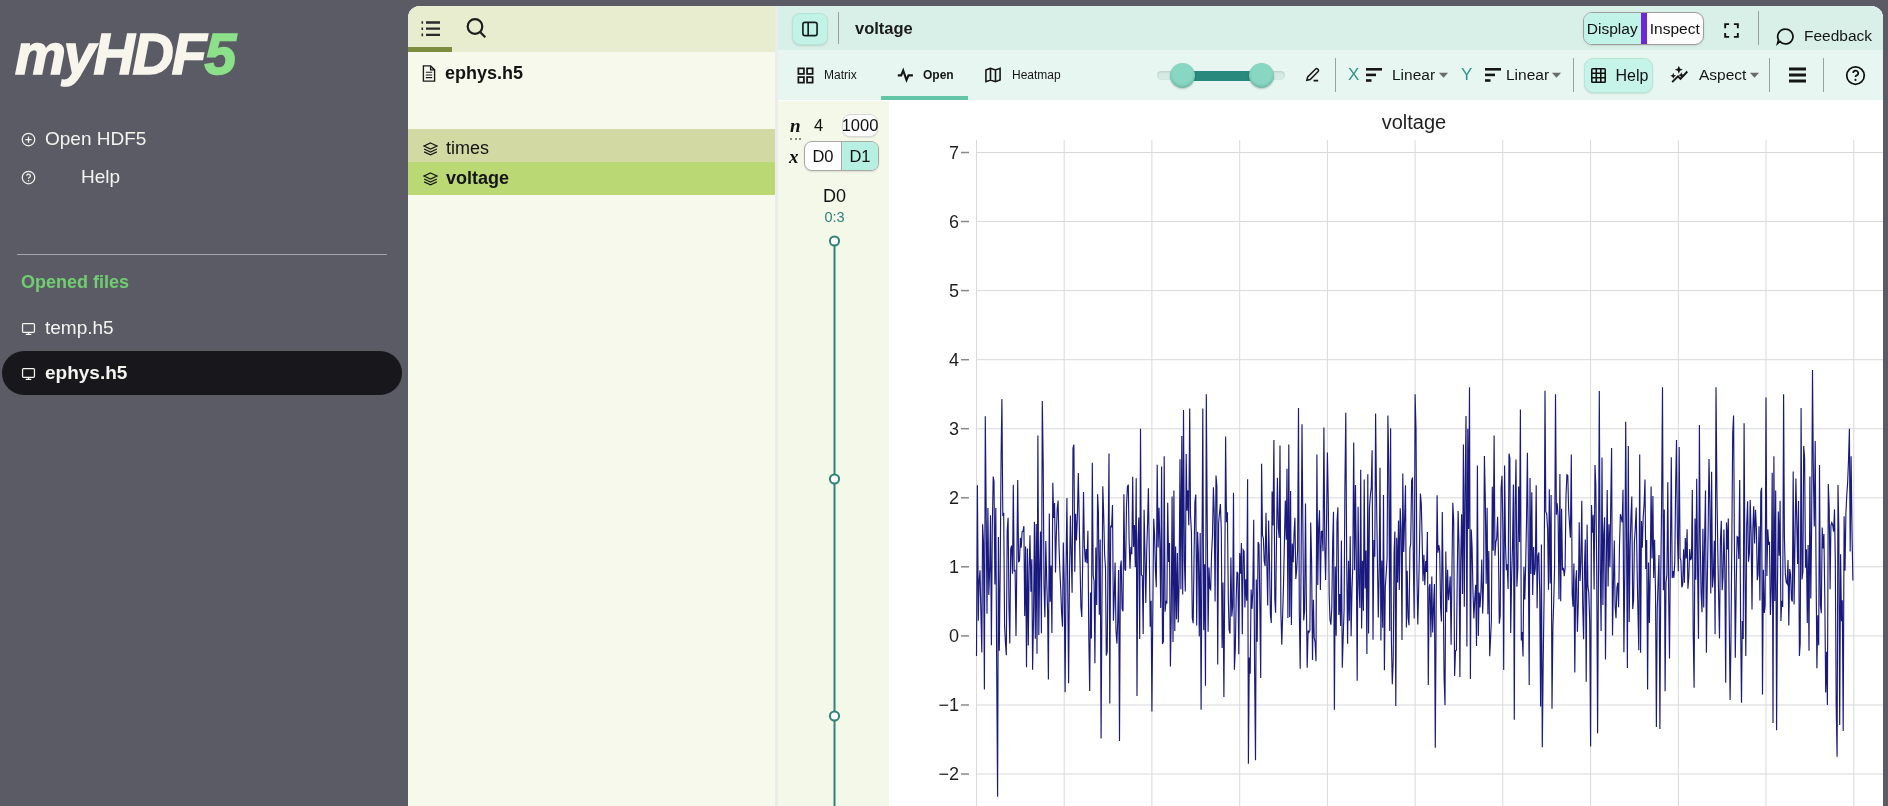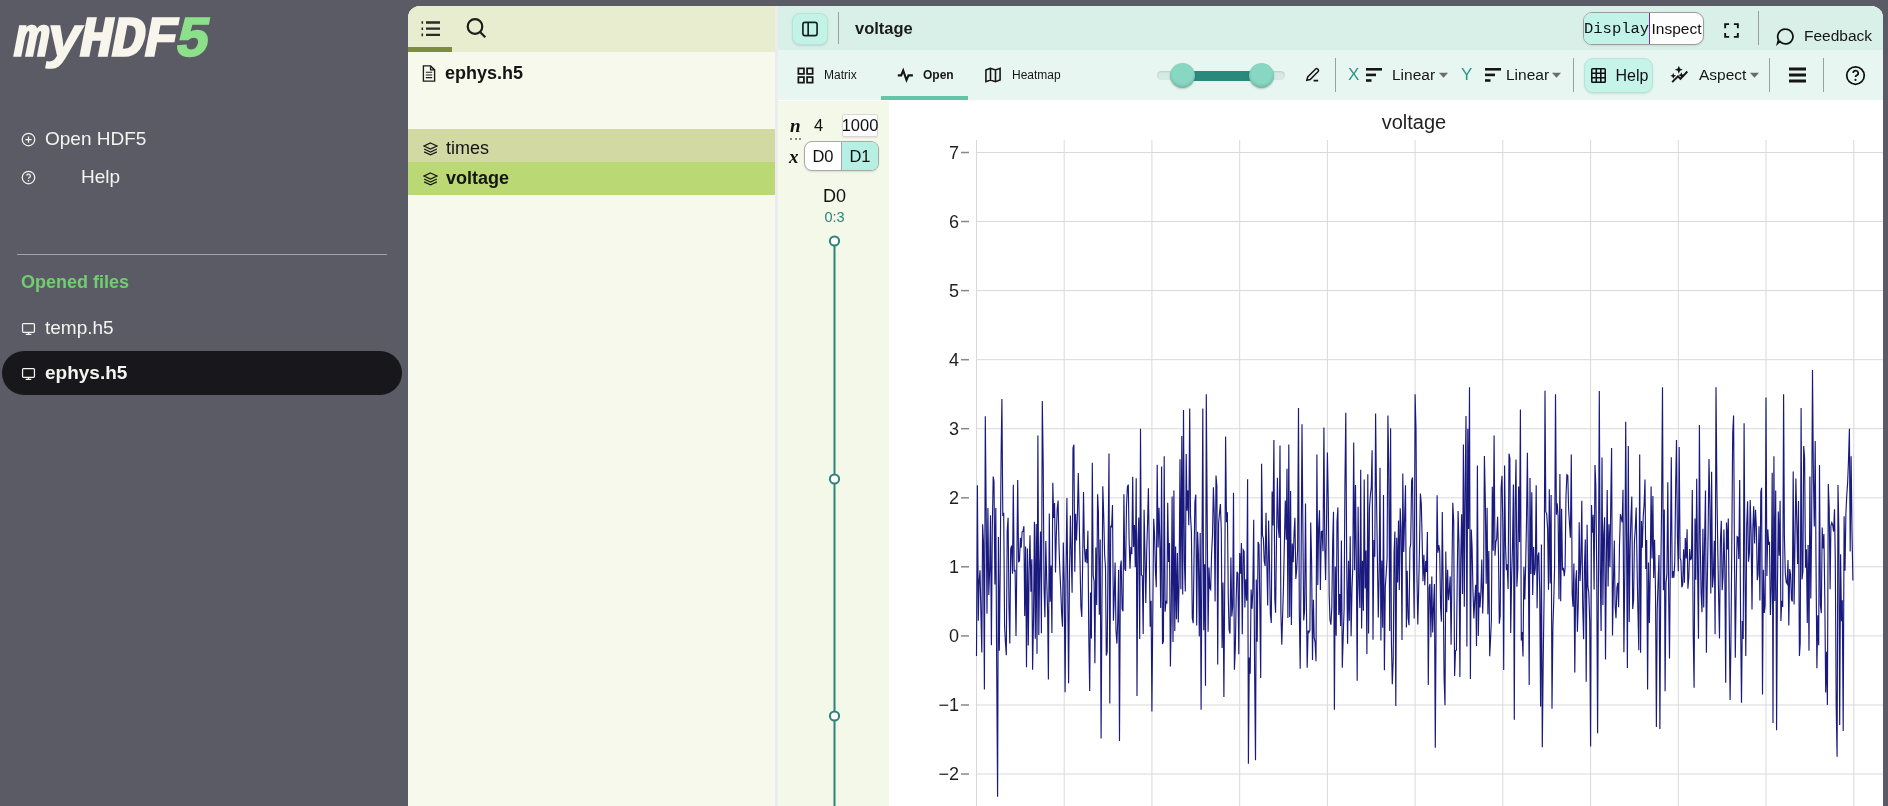--- a/index.html
+++ b/index.html
@@ -2,21 +2,21 @@
 <html><head>
 <meta charset="utf-8">
 <style>
   * { margin:0; padding:0; box-sizing:border-box; }
   html,body { width:1888px; height:806px; overflow:hidden; }
   body { background:#5b5b66; font-family:"Liberation Sans", sans-serif; position:relative; }
   .abs { position:absolute; }
 
   
   #sidebar { position:absolute; left:0; top:0; width:408px; height:806px; background:#5b5b66; color:#f2f2ee; }
-  #logo { position:absolute; left:15px; top:9px; font-family:Liberation Mono, monospace; font-style:italic; font-weight:bold; font-size:57px; color:#f7f5ec; letter-spacing:-2px; -webkit-text-stroke:1.6px #f7f5ec; }
+  #logo { position:absolute; left:15px; top:21px; font-family:Liberation Sans, sans-serif; font-style:italic; font-weight:bold; font-size:57px; color:#f7f5ec; letter-spacing:-2px; -webkit-text-stroke:1.6px #f7f5ec; }
   #logo .g5 { color:#8ce08a; -webkit-text-stroke:1.6px #8ce08a; }
   .sideitem { position:absolute; left:21px; display:flex; align-items:center; gap:9px; font-size:19px; color:#f4f4f0; }
   .sideitem svg { flex:0 0 auto; }
   #divider { position:absolute; left:17px; width:370px; height:1px; background:#a2a2a8; top:254px; }
   #openedlbl { position:absolute; left:21px; top:272px; color:#70ce70; font-size:18px; font-weight:bold; }
   #pill { position:absolute; left:2px; top:351px; width:400px; height:44px; border-radius:22px; background:#17171c; }
 
   
   #wrap { position:absolute; left:408px; top:6px; width:1475px; height:800px; border-radius:12px 12px 0 0; overflow:hidden; background:#fff; }
 
@@ -37,38 +37,38 @@
   #togglebtn { position:absolute; left:14px; top:7px; width:36px; height:32px; background:#c3f3e7; border:1px solid #b3e4d8; border-radius:8px; display:flex; align-items:center; justify-content:center; box-shadow:0 1px 2px rgba(0,0,0,0.12); }
   .vdiv { position:absolute; width:1px; background:#9aa0a0; }
   #vtitle { position:absolute; left:77px; top:0; height:44px; display:flex; align-items:center; font-weight:bold; font-size:16.5px; color:#1a1a1a; }
 
   .tbitem { position:absolute; top:0; height:50px; display:flex; align-items:center; gap:9px; font-size:12px; color:#161616; }
   #lineunder { position:absolute; left:103px; top:46px; width:87px; height:4px; background:#62c5a5; }
 
   
   #seg { position:absolute; left:805px; top:6px; width:121px; height:33px; border:1px solid #9d9d9d; border-radius:9px; background:#fdfdfd; overflow:hidden; display:flex; box-shadow:0 1px 2px rgba(0,0,0,0.10); }
   #seg .opt { flex:1; display:flex; align-items:center; justify-content:center; font-size:15.5px; color:#111; }
-  #seg .opt.active { background:#c2f3e8; border-right:1px solid #6d28d9;font-family:Liberation Mono, monospace; }
+  #seg .opt.active { background:#c2f3e8; border-right:6px solid #6d28d9; }
 
   
   #gridbtn { position:absolute; left:806px; top:8px; width:69px; height:35px; background:#c6f4e9; border:1px solid #b5e5d9; border-radius:9px; display:flex; align-items:center; justify-content:center; gap:8px; font-size:16px; color:#111; box-shadow:0 1px 2px rgba(0,0,0,0.10); }
 
   
   #slider { position:absolute; left:379px; top:0; width:128px; height:50px; }
   #slider .track { position:absolute; left:0; top:21px; width:128px; height:9px; border-radius:5px; background:#d5eae3; box-shadow:inset 0 1px 2px rgba(0,0,0,0.12); }
   #slider .fill { position:absolute; left:24px; top:21px; width:79px; height:10px; background:#28897c; }
   #slider .handle { position:absolute; top:12.5px; width:25px; height:25px; border-radius:50%; background:#87d7c3; box-shadow:inset 0 -2px 3px rgba(0,0,0,0.15), 0 1px 2px rgba(0,0,0,0.2); }
 
   
   #mapper { position:absolute; left:0; top:95px; width:111px; height:705px; background:#f3f8e9; }
   .serifchar { font-family:"Liberation Serif", serif; font-style:italic; font-weight:bold; font-size:19px; color:#111; }
   #dimbtns { position:absolute; left:26px; top:40px; width:75px; height:30px; border:1px solid #a9a9a9; border-radius:8px; display:flex; overflow:hidden; background:#fff; box-shadow:0 1px 2px rgba(0,0,0,0.12); }
   #dimbtns .d { flex:1; display:flex; align-items:center; justify-content:center; font-size:16.5px; color:#111; }
   #dimbtns .d.sel { background:#b5f0e3; border-left:1px solid #a9a9a9; }
-  #box1000 { position:absolute; left:64px; top:13px; width:36px; height:23px; background:#fdfdfe; border:1px solid #d8d8d8; border-radius:2px; display:flex; align-items:center; justify-content:center; font-size:16.5px; color:#111; box-shadow:0 1px 1px rgba(0,0,0,0.08); }
+  #box1000 { position:absolute; left:64px; top:13px; width:36px; height:23px; background:#fdfdfe; border:1px solid #d8d8d8; border-radius:8px; display:flex; align-items:center; justify-content:center; font-size:16.5px; color:#111; box-shadow:0 1px 1px rgba(0,0,0,0.08); }
 
   text { font-family:"Liberation Sans", sans-serif; }
 </style>
 </head>
 <body>
 
 <div id="sidebar">
   <div id="logo">myHDF<span class="g5">5</span></div>
 
   <div class="sideitem" style="top:128px;">

